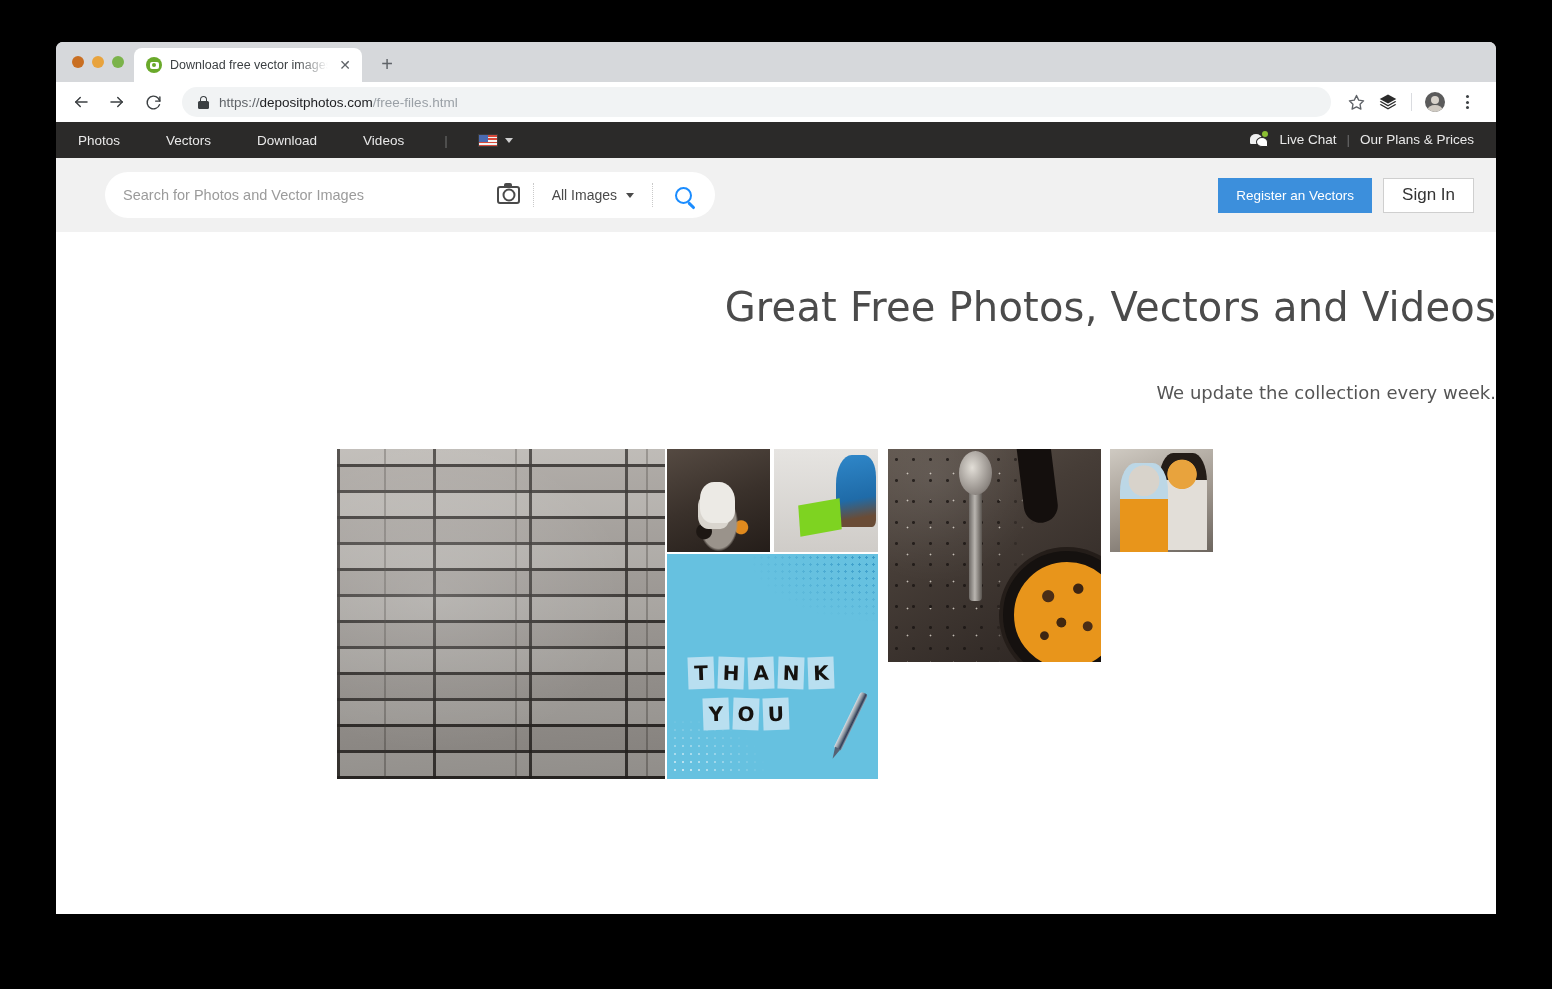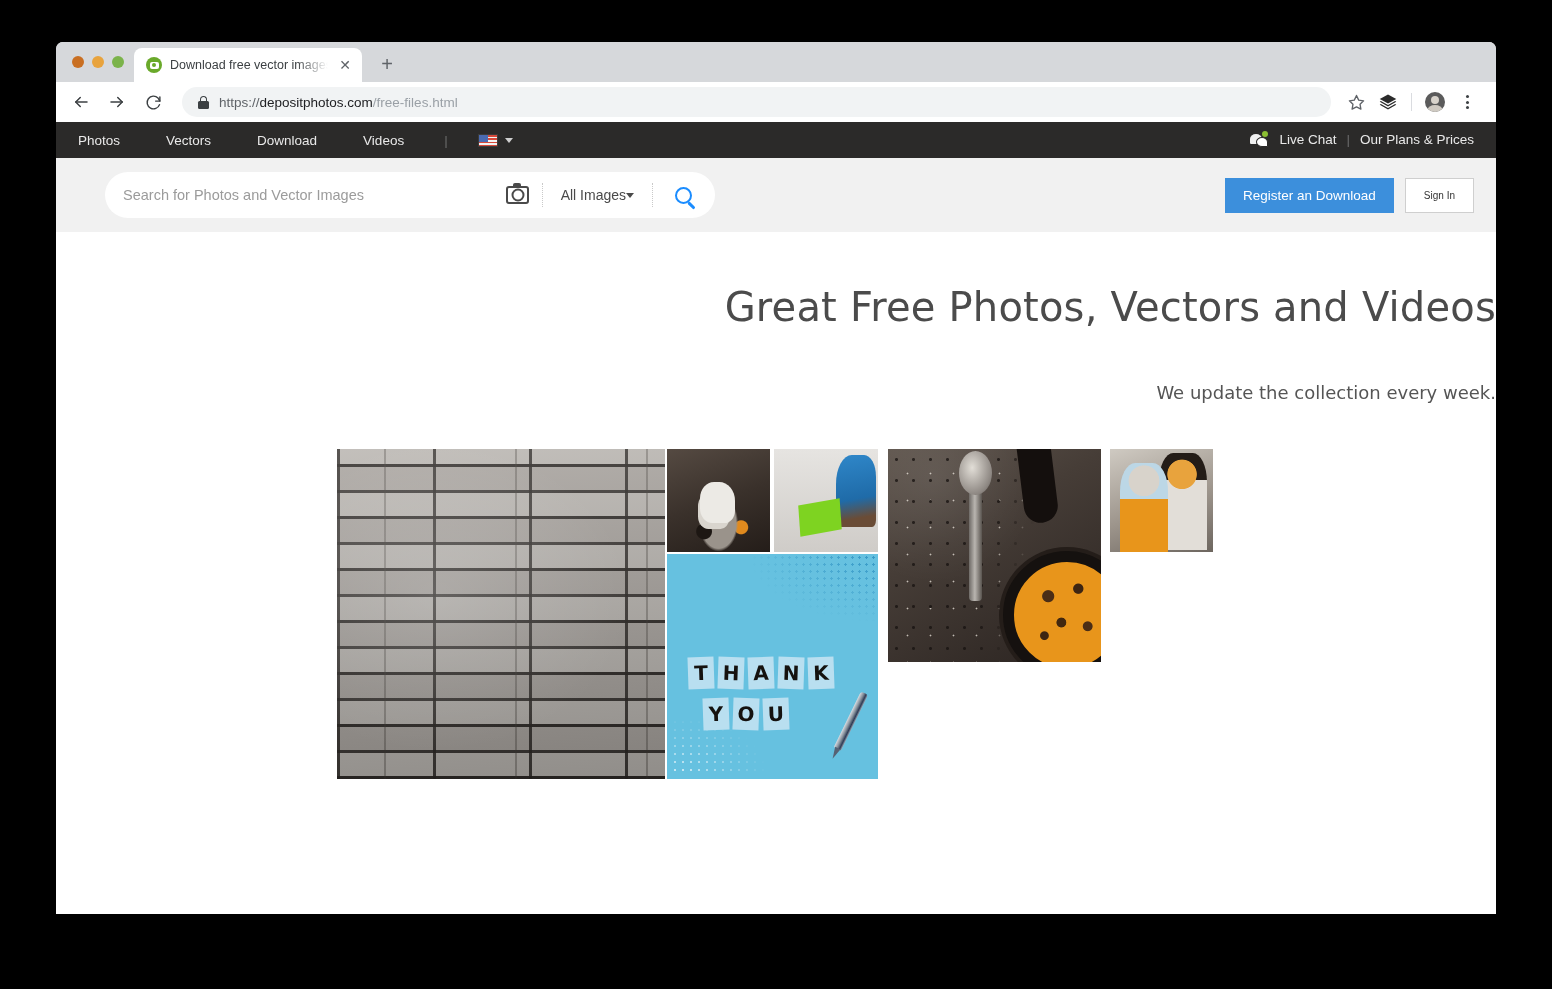--- a/index.html
+++ b/index.html
@@ -262,21 +262,21 @@
     border: 2.2px solid #4a4a4a;
   }
   .cam-ico::after {
     content: ""; position: absolute; left: 5px; top: -5px;
     width: 8px; height: 3px; background: #4a4a4a; border-radius: 2px 2px 0 0;
   }
   .dotsep {
     width: 0; height: 24px; border-left: 1.5px dotted #c9c9c9; margin: 0 2px;
   }
   .filter-sel {
-    display: flex; align-items: center; 
+    display: flex; align-items: center; gap: 9px;
     padding: 0 16px; font-size: 14px; color: #4a4a4a;
     white-space: nowrap;
   }
   .caret-dark {
     width: 0; height: 0;
     border-left: 4.5px solid transparent;
     border-right: 4.5px solid transparent;
     border-top: 5.5px solid #4a4a4a;
   }
   .search-go {
@@ -295,21 +295,21 @@
 
   .header-right { margin-left: auto; display: flex; align-items: center; gap: 11px; }
   .btn-register {
     background: #3c8fdc; color: #fff;
     font-size: 13.5px; padding: 0 18px; height: 35px;
     display: flex; align-items: center; border: none; cursor: pointer;
     font-family: "Liberation Sans", sans-serif;
   }
   .btn-signin {
     background: #fff; color: #333; border: 1px solid #cfcfcf;
-    font-size: 10px; padding: 0 18px; height: 35px;
+    font-size: 17px; padding: 0 18px; height: 35px;
     display: flex; align-items: center; cursor: pointer;
     font-family: "Liberation Sans", sans-serif;
   }
 
   
   .hero { text-align: right; padding-top: 52px; }
   .hero h1 {
     font-size: 40px; font-weight: 400; color: #4b4b4b;
     letter-spacing: 0.2px;
     font-family: "DejaVu Sans", sans-serif;
@@ -631,21 +631,21 @@
           <span>All Images</span>
           <span class="caret-dark"></span>
         </span>
         <span class="dotsep"></span>
         <span class="search-go">
             <span class="mag"></span>
           </span>
       </div>
 
       <div class="header-right">
-        <button class="btn-register">Register an Download</button>
+        <button class="btn-register">Register an Vectors</button>
         <button class="btn-signin">Sign In</button>
       </div>
     </div>
 
     <div class="hero">
       <h1>Great Free Photos, Vectors and Videos</h1>
       <p>
         <br>
         <span>We update the collection every week.</span>
       </p>

